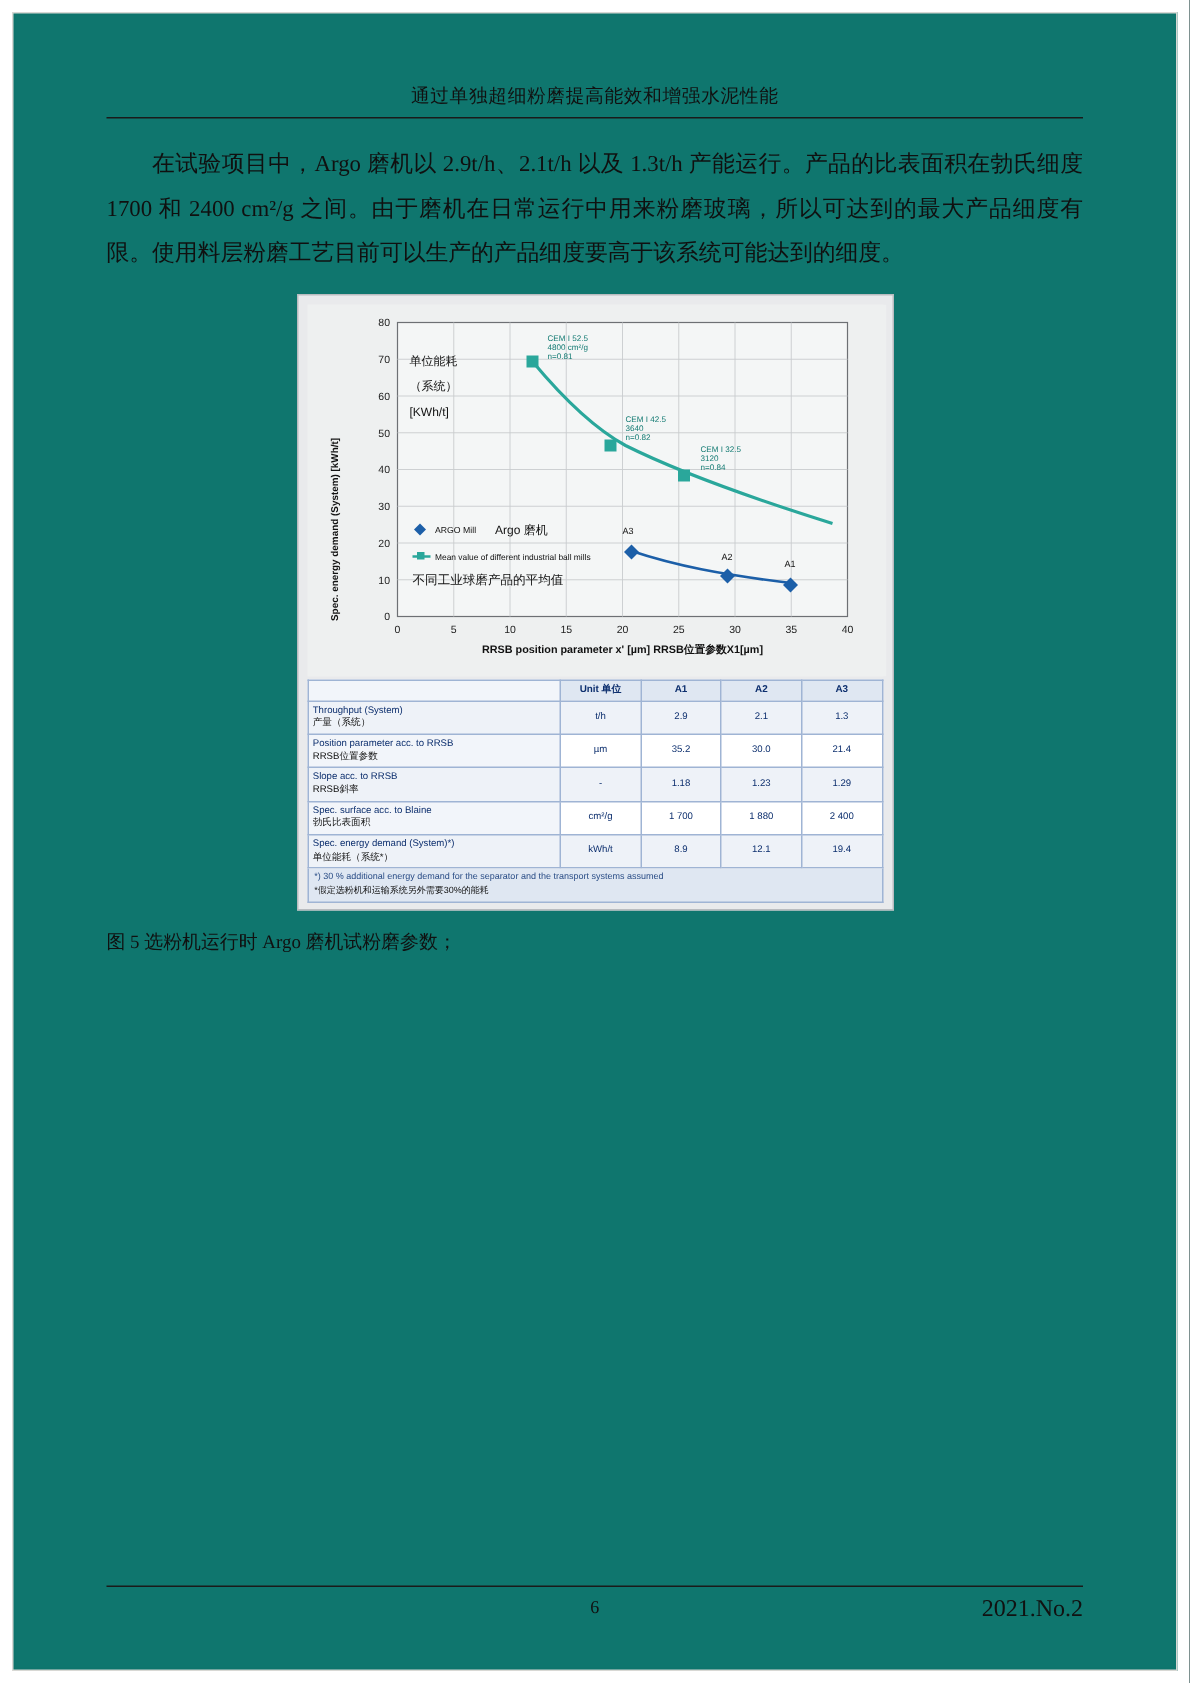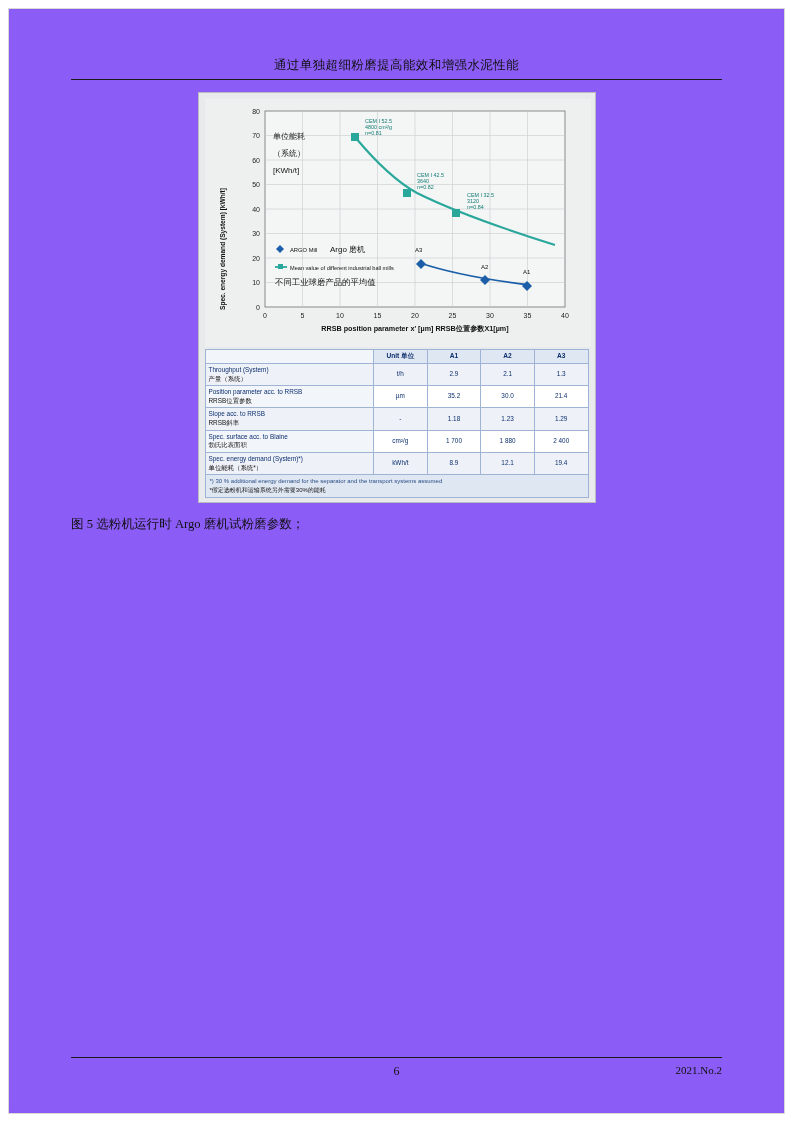--- a/index.html
+++ b/index.html
@@ -8,21 +8,21 @@
     position:relative;
     width:793px;height:1122px;
     margin:0 auto;
     background:#ffffff;
     box-sizing:border-box;
     overflow:hidden;
   }
   .paper{
     position:absolute;
     left:8px;top:8px;right:8px;bottom:8px;
-    background:#8b5cf6;
+    background:#0f766e;
     border:1px solid #d8d8d4;
     box-shadow:inset 0 0 2px rgba(0,0,0,.05);
     padding-left:48px;
   }
   .content{
     position:absolute;
     left:62px;right:62px;top:46px;bottom:46px;
   }
   .header-rule{
     border-bottom:1px solid #1a1a1a;
@@ -122,36 +122,37 @@
   .footer-row{
     display:flex;
     justify-content:center;
     position:relative;
     font-size:12px;
     padding-top:6px;
     color:#111;
   }
   .footer-right{
     position:absolute;right:0;top:6px;
-    font-size:11px;
+    font-size:16px;
   }
   
   .ct{font-family:"Liberation Sans", sans-serif;}
 </style>
 </head>
 <body>
 
 <div class="page">
   <div class="paper">
     <div class="content">
 
       <div class="header-rule">
         <span class="header-title">通过单独超细粉磨提高能效和增强水泥性能</span>
       </div>
 
+      <p class="para first">在试验项目中，Argo 磨机以 2.9t/h、2.1t/h 以及 1.3t/h 产能运行。产品的比表面积在勃氏细度 1700 和 2400 cm²/g 之间。由于磨机在日常运行中用来粉磨玻璃，所以可达到的最大产品细度有限。使用料层粉磨工艺目前可以生产的产品细度要高于该系统可能达到的细度。</p>
 
       <div class="figure-wrap">
         <div class="figure">
 
           <div class="chart">
             <svg width="386" height="248" viewBox="0 0 386 248">
               <rect x="0" y="0" width="386" height="248" fill="#eef0f0"></rect>
 
               <rect x="60" y="12" width="300" height="196" fill="#f4f6f6" stroke="#6d7074" stroke-width="0.8"></rect>
 

